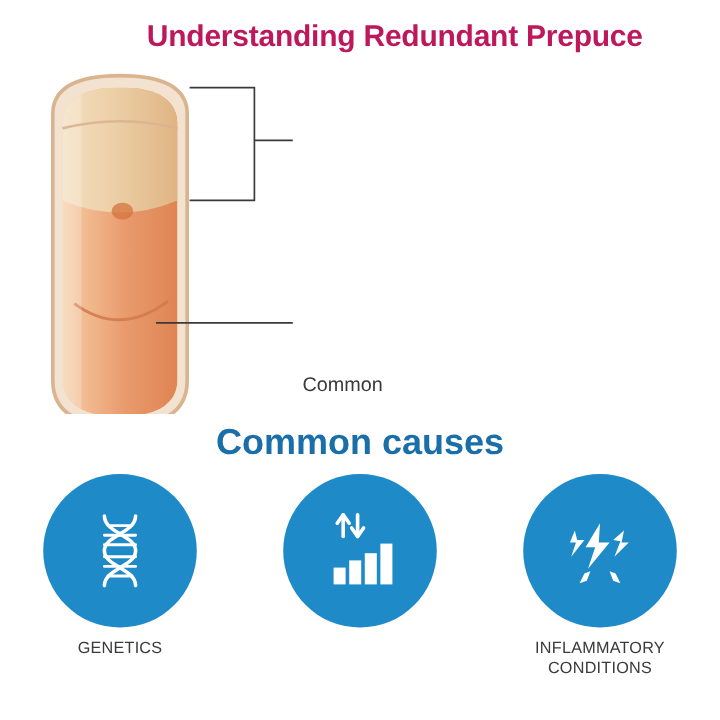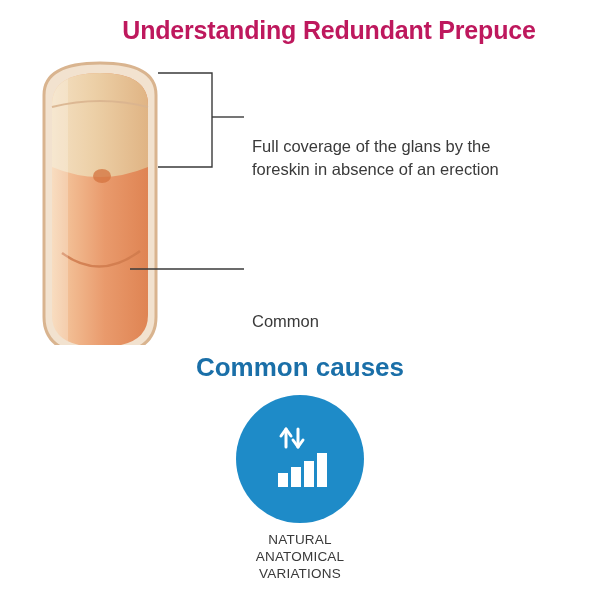--- a/index.html
+++ b/index.html
@@ -51,21 +51,21 @@
   .callout-penis {
     left: 252px;
     top: 255px;
   }
   .section-title {
     position: absolute;
     top: 352px;
     left: 0;
     width: 600px;
     text-align: center;
-    font-size: 26px;
+    font-size: 30px;
     font-weight: bold;
     color: #1a6fa8;
   }
   .causes {
     position: absolute;
     top: 395px;
     left: 0;
     width: 600px;
     height: 190px;
     display: flex;
@@ -144,43 +144,67 @@
       <g stroke="#3a3a3a" stroke-width="1.4" fill="none">
         <path d="M158,18 L212,18 L212,112 L158,112"></path>
         <path d="M212,62 L244,62"></path>
       </g>
 
       <g stroke="#3a3a3a" stroke-width="1.4" fill="none">
         <path d="M130,214 L244,214"></path>
       </g>
     </svg>
 
-    <div class="callout-text callout-coverage">Full coverage of the glans by the foreskin in absence of an erection</div>
     <div class="callout-text callout-penis">Common</div>
   </div>
 
   <div class="section-title">Common causes</div>
 
   <div class="causes">
 
+    <div class="cause">
+      <div class="cause-circle">
+        <svg width="74" height="74" viewBox="0 0 74 74">
+          <g stroke="#ffffff" stroke-width="3" fill="none" stroke-linecap="round">
+            <path d="M24,8 C24,22 50,24 50,37 C50,50 24,52 24,66"></path>
+            <path d="M50,8 C50,22 24,24 24,37 C24,50 50,52 50,66"></path>
+            <path d="M27,16 L47,16 M24,24 L50,24 M24,32 L50,32 M24,42 L50,42 M24,50 L50,50 M27,58 L47,58" stroke-width="2.4"></path>
+          </g>
+        </svg>
+      </div>
+      <div class="cause-label">GENETICS</div>
+    </div>
 
 
     <div class="cause">
       <div class="cause-circle">
         <svg width="72" height="72" viewBox="0 0 72 72">
           <g fill="#ffffff" stroke="#ffffff">
             <path d="M22,24 L22,6" stroke-width="3" stroke-linecap="round"></path>
             <path d="M22,6 L17,13 M22,6 L27,13" stroke-width="3" fill="none" stroke-linecap="round"></path>
             <path d="M34,6 L34,24" stroke-width="3" stroke-linecap="round"></path>
             <path d="M34,24 L29,17 M34,24 L39,17" stroke-width="3" fill="none" stroke-linecap="round"></path>
             <rect x="14" y="50" width="10" height="14" stroke="none"></rect>
             <rect x="27" y="44" width="10" height="20" stroke="none"></rect>
             <rect x="40" y="38" width="10" height="26" stroke="none"></rect>
             <rect x="53" y="30" width="10" height="34" stroke="none"></rect>
           </g>
         </svg>
       </div>
-      <div class="cause-label">NATURAL<br>ANATOMICAL<br>VARIATIONS</div>
     </div>
 
+    <div class="cause">
+      <div class="cause-circle">
+        <svg width="74" height="74" viewBox="0 0 74 74">
+          <g fill="#ffffff">
+            <polygon points="37,14 25,34 33,34 27,52 45,30 36,30"></polygon>
+            <polygon points="16,20 12,30 17,30 13,42 24,28 18,28"></polygon>
+            <polygon points="57,20 48,28 54,29 49,42 61,30 55,30"></polygon>
+            <polygon points="24,56 20,64 26,62 29,54"></polygon>
+            <polygon points="50,56 54,64 48,62 45,54"></polygon>
+          </g>
+        </svg>
+      </div>
+      <div class="cause-label">INFLAMMATORY<br>CONDITIONS</div>
+    </div>
 
   </div>
 </div>
 
 </body></html>

